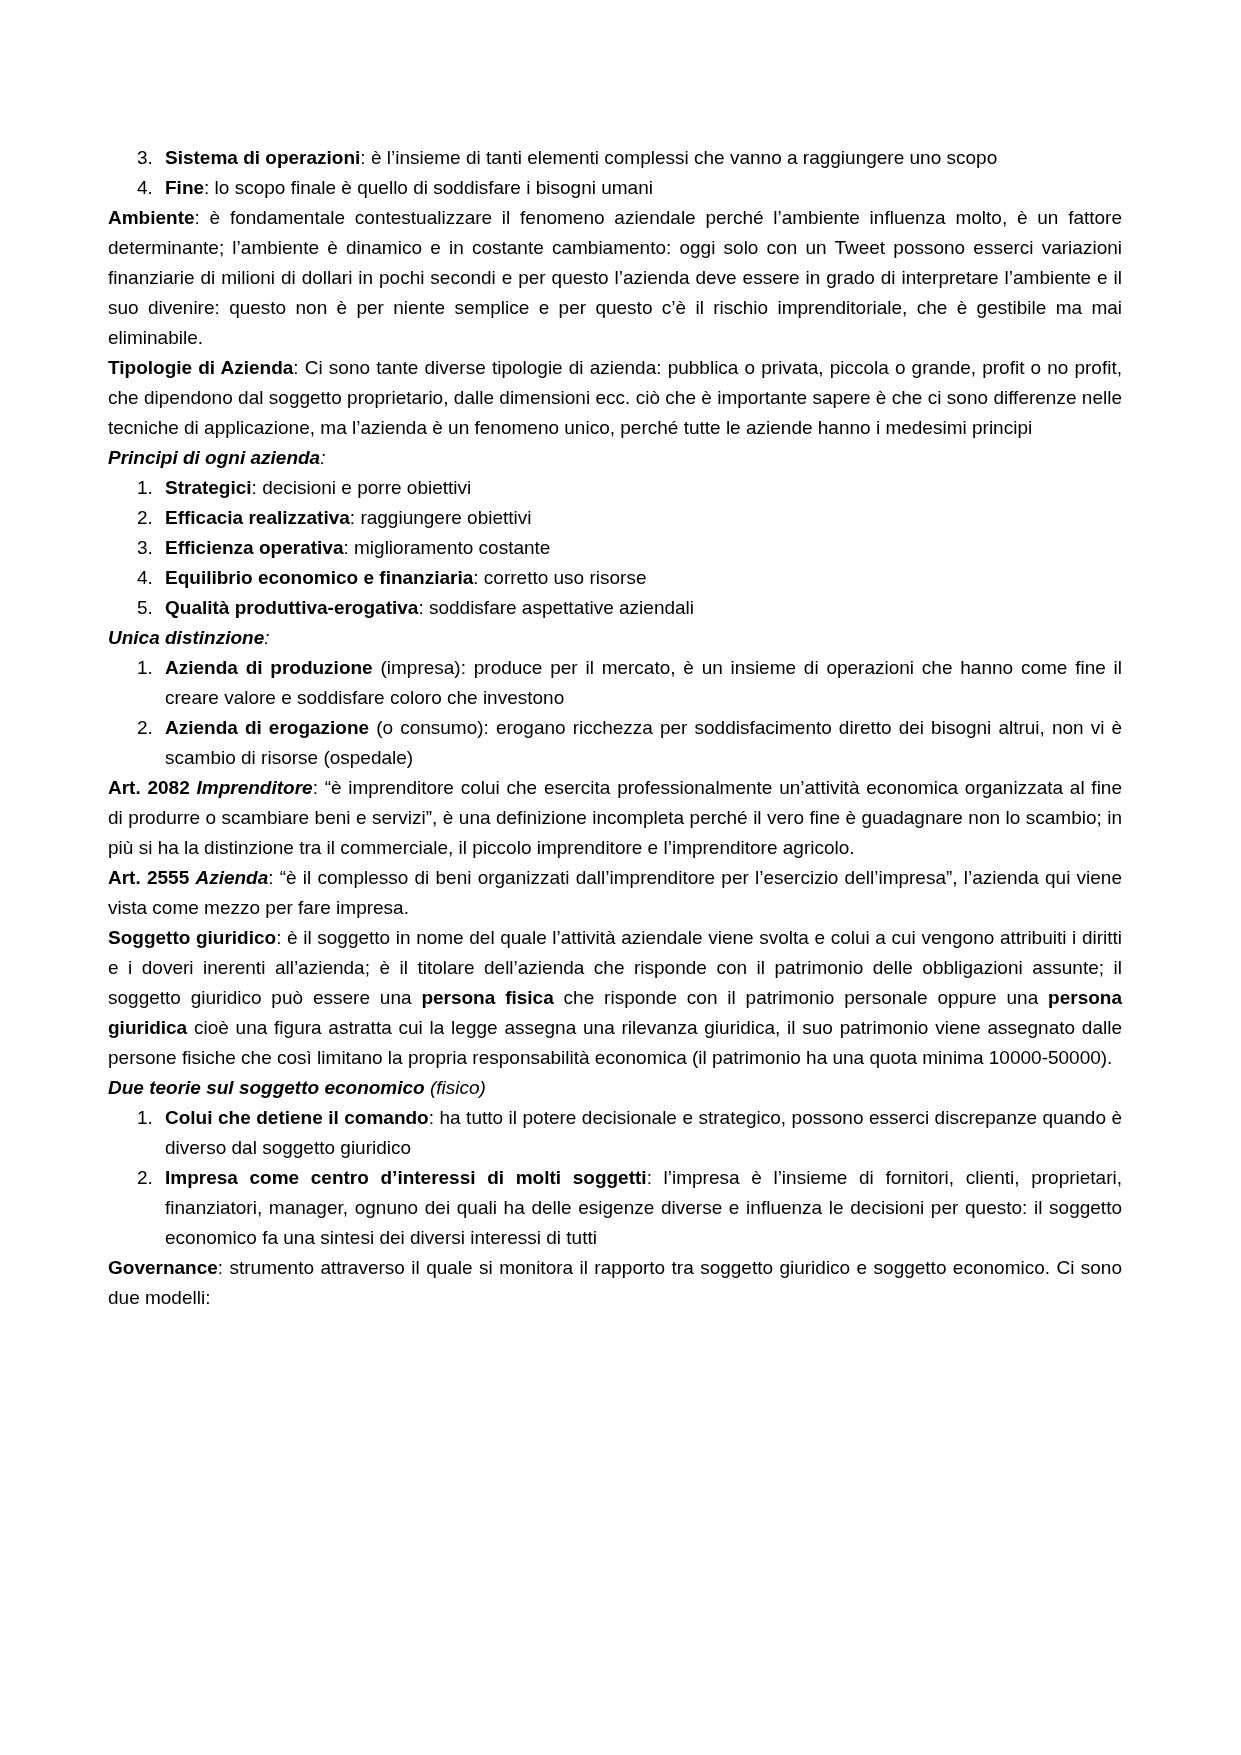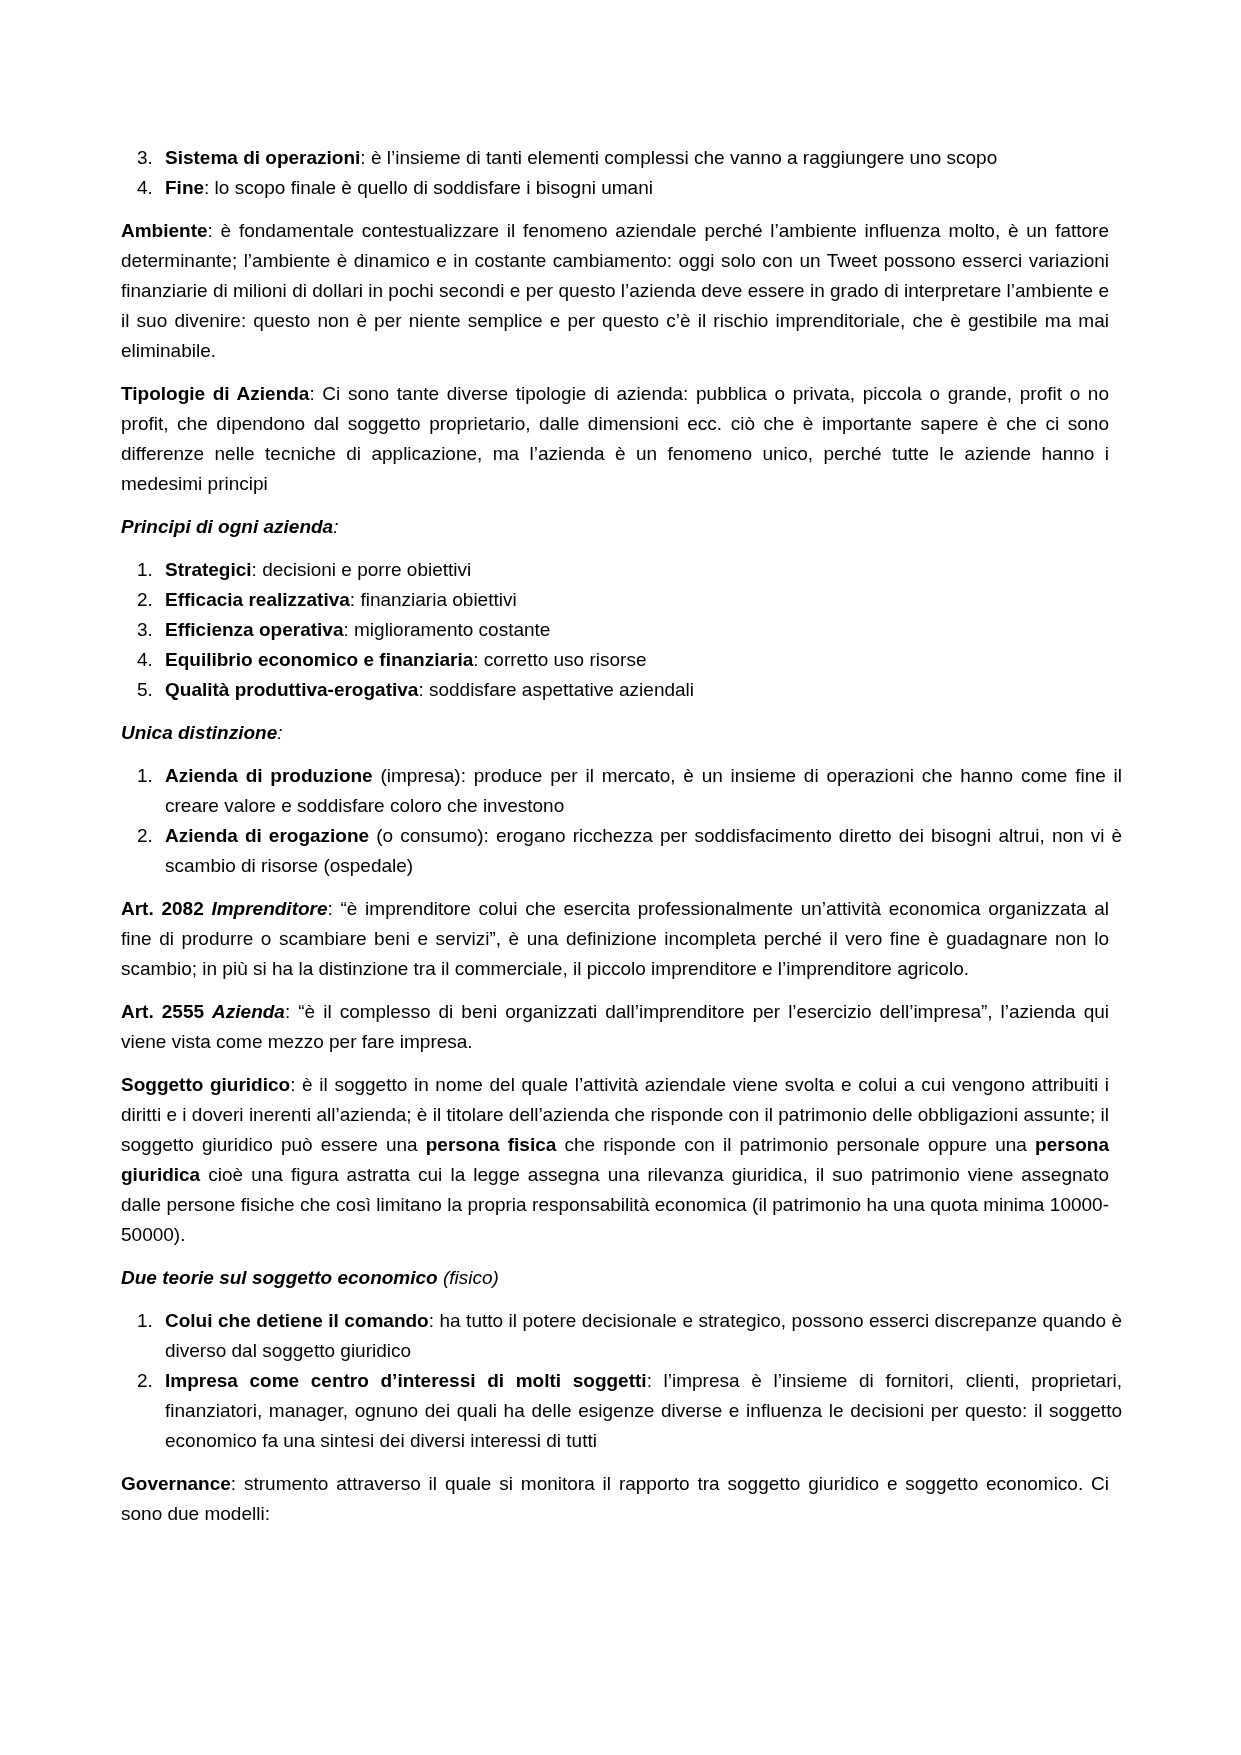--- a/index.html
+++ b/index.html
@@ -14,21 +14,21 @@
     font-family: "Liberation Sans", "DejaVu Sans", sans-serif;
     font-size: 19px;
     line-height: 30px;
     overflow: hidden;
   }
   .doc {
     padding: 143px 119px 40px 108px;
     box-sizing: border-box;
   }
   p.doc-para {
-    margin: 13px;
+    margin: 0;
     text-align: justify;
   }
   p.doc-para.heading {
     text-align: left;
     font-style: italic;
   }
   ol.doc-list {
     margin: 0;
     padding: 0 0 0 50px;
   }
@@ -49,21 +49,21 @@
   <div>
       <ol class="doc-list" start="3">
         <li><span class="b">Sistema di operazioni</span><span>: è l’insieme di tanti elementi complessi che vanno a raggiungere uno scopo</span></li>
         <li><span class="b">Fine</span><span>: lo scopo finale è quello di soddisfare i bisogni umani</span></li>
       </ol>
       <p class="doc-para"><span class="b">Ambiente</span><span>: è fondamentale contestualizzare il fenomeno aziendale perché l’ambiente influenza molto, è un fattore determinante; l’ambiente è dinamico e in costante cambiamento: oggi solo con un Tweet possono esserci variazioni finanziarie di milioni di dollari in pochi secondi e per questo l’azienda deve essere in grado di interpretare l’ambiente e il suo divenire: questo non è per niente semplice e per questo c’è il rischio imprenditoriale, che è gestibile ma mai eliminabile.</span></p>
       <p class="doc-para gap"><span class="b">Tipologie di Azienda</span><span>: Ci sono tante diverse tipologie di azienda: pubblica o privata, piccola o grande, profit o no profit, che dipendono dal soggetto proprietario, dalle dimensioni ecc. ciò che è importante sapere è che ci sono differenze nelle tecniche di applicazione, ma l’azienda è un fenomeno unico, perché tutte le aziende hanno i medesimi principi</span></p>
       <p class="doc-para heading gap"><span class="b">Principi di ogni azienda</span><span>:</span></p>
       <ol class="doc-list" start="1">
         <li><span class="b">Strategici</span><span>: decisioni e porre obiettivi</span></li>
-        <li><span class="b">Efficacia realizzativa</span><span>: finanziaria obiettivi</span></li>
+        <li><span class="b">Efficacia realizzativa</span><span>: raggiungere obiettivi</span></li>
         <li><span class="b">Efficienza operativa</span><span>: miglioramento costante</span></li>
         <li><span class="b">Equilibrio economico e finanziaria</span><span>: corretto uso risorse</span></li>
         <li><span class="b">Qualità produttiva-erogativa</span><span>: soddisfare aspettative aziendali</span></li>
       </ol>
       <p class="doc-para heading"><span class="b">Unica distinzione</span><span>:</span></p>
       <ol class="doc-list" start="1">
         <li><span class="b">Azienda di produzione</span><span> (impresa): produce per il mercato, è un insieme di operazioni che hanno come fine il creare valore e soddisfare coloro che investono</span></li>
         <li><span class="b">Azienda di erogazione</span><span> (o consumo): erogano ricchezza per soddisfacimento diretto dei bisogni altrui, non vi è scambio di risorse (ospedale)</span></li>
       </ol>
       <p class="doc-para"><span class="b">Art. 2082 </span><span class="b i">Imprenditore</span><span>: “è imprenditore colui che esercita professionalmente un’attività economica organizzata al fine di produrre o scambiare beni e servizi”, è una definizione incompleta perché il vero fine è guadagnare non lo scambio; in più si ha la distinzione tra il commerciale, il piccolo imprenditore e l’imprenditore agricolo.</span></p>

